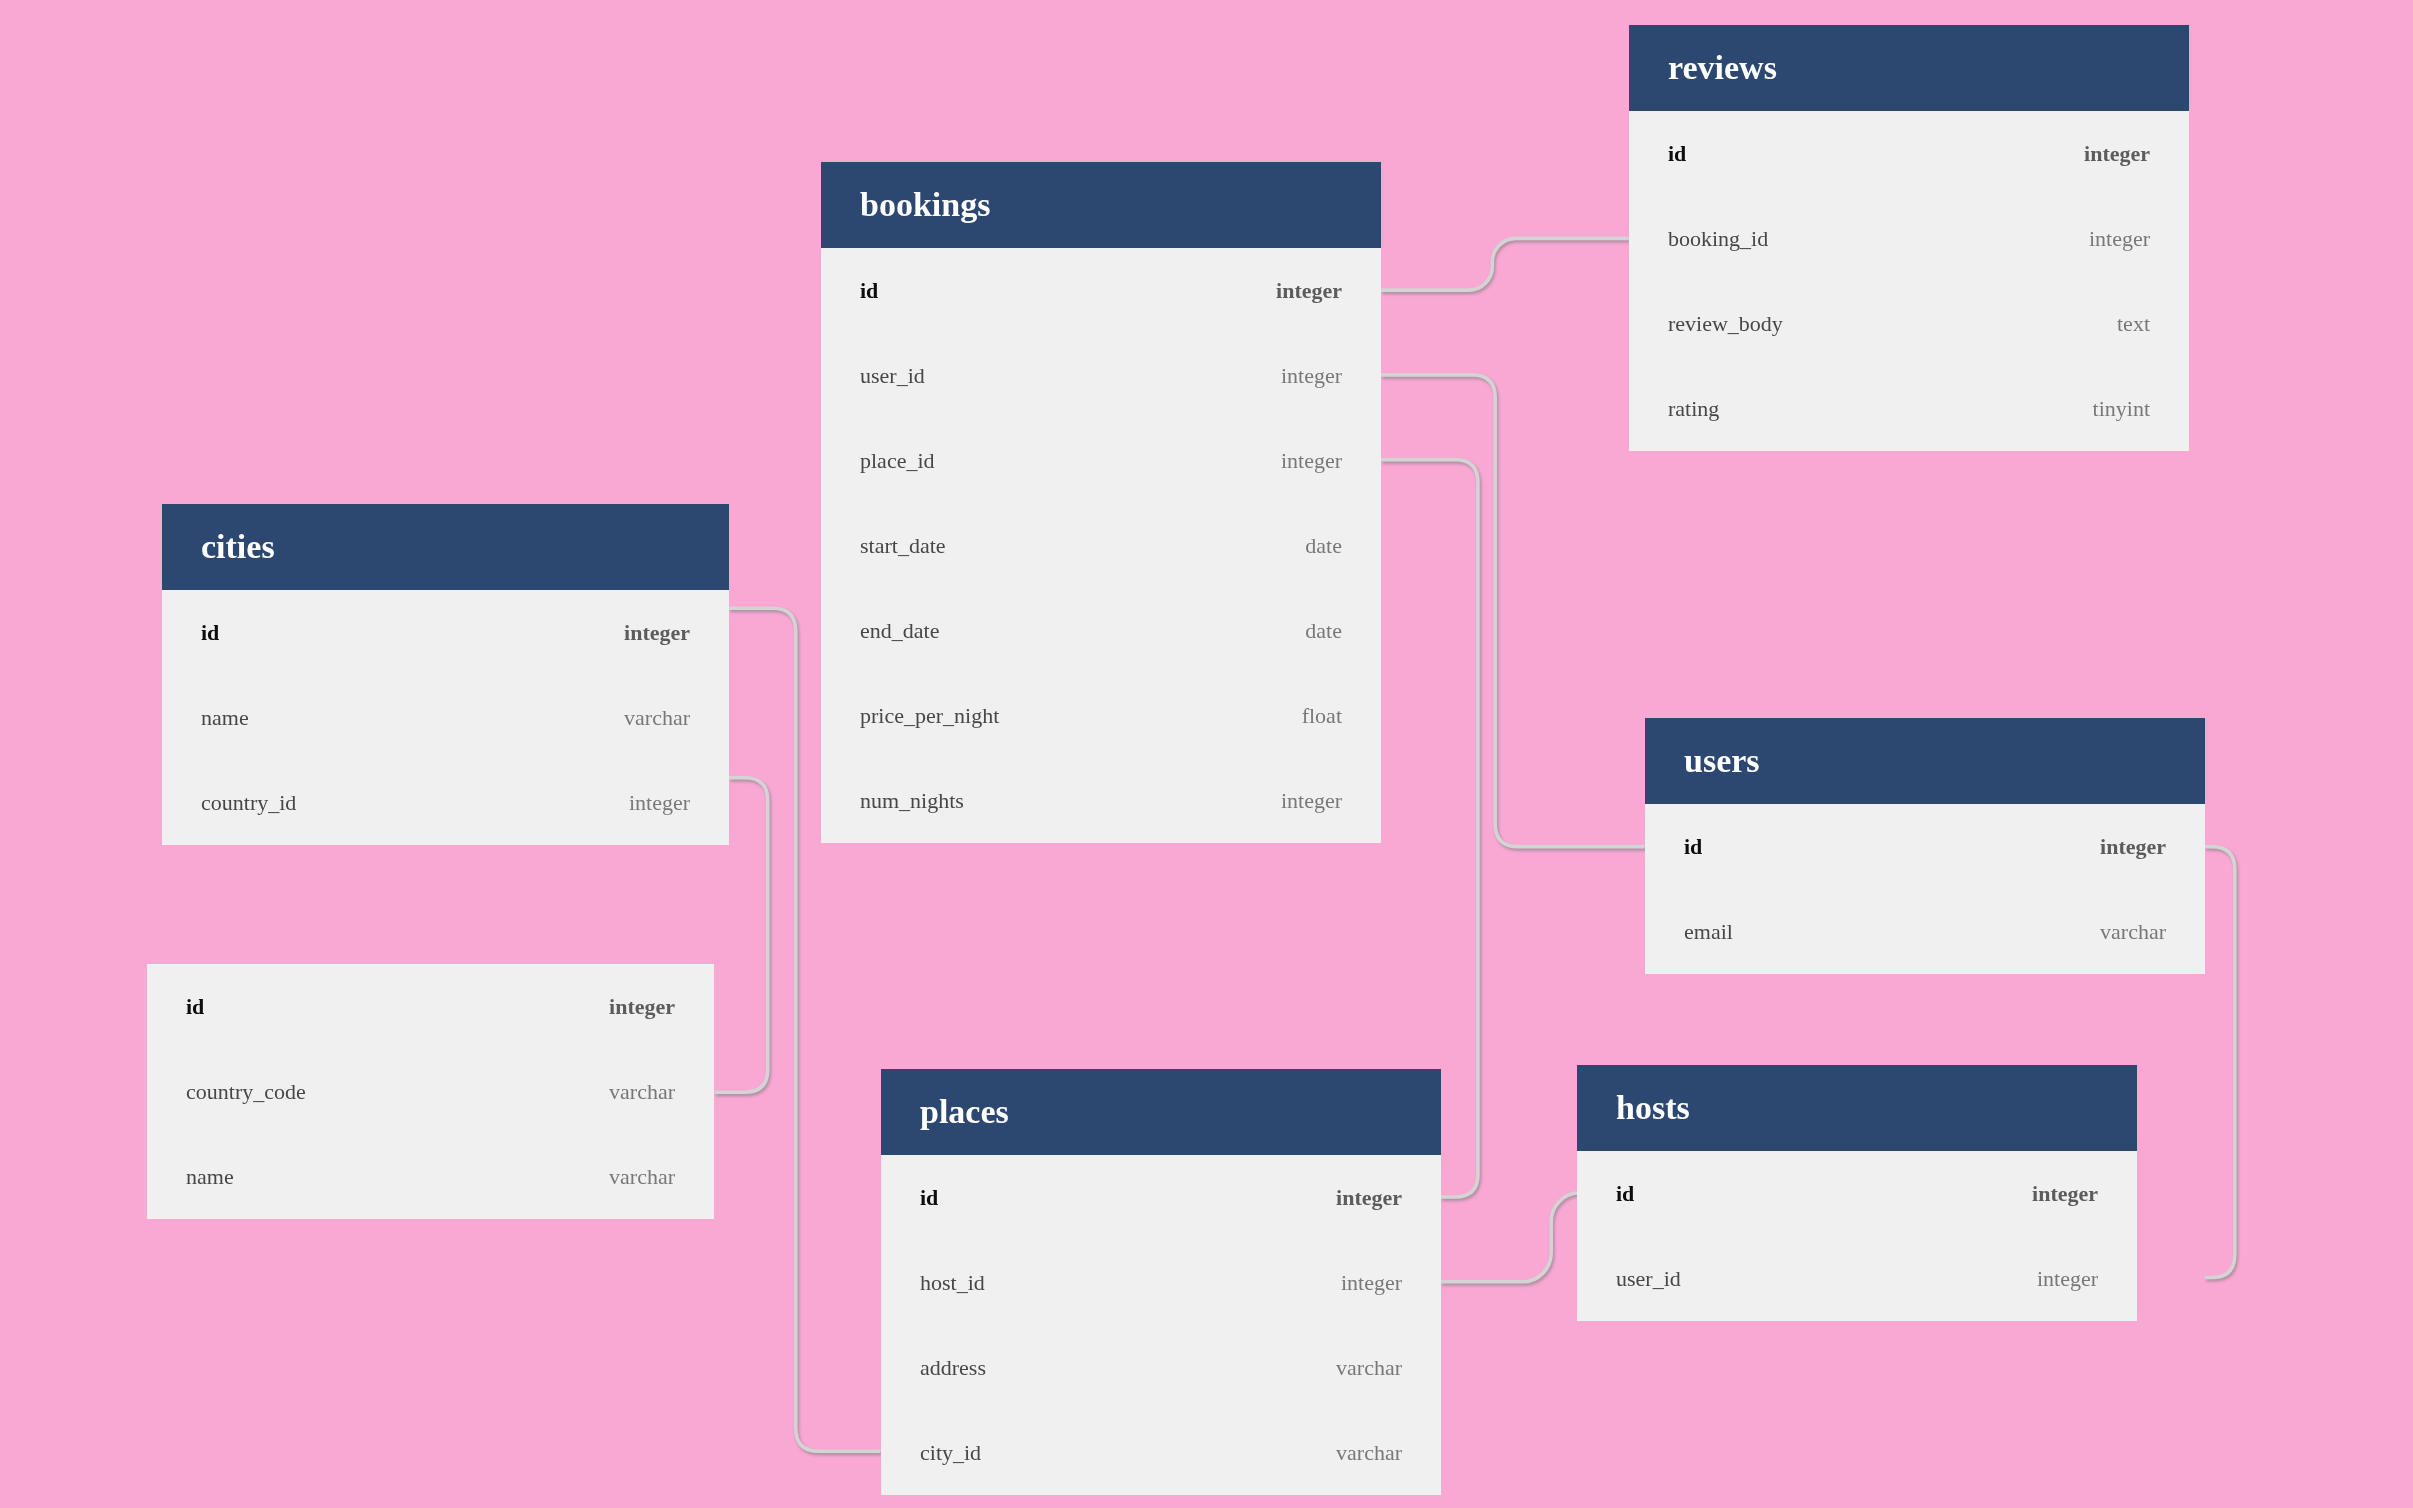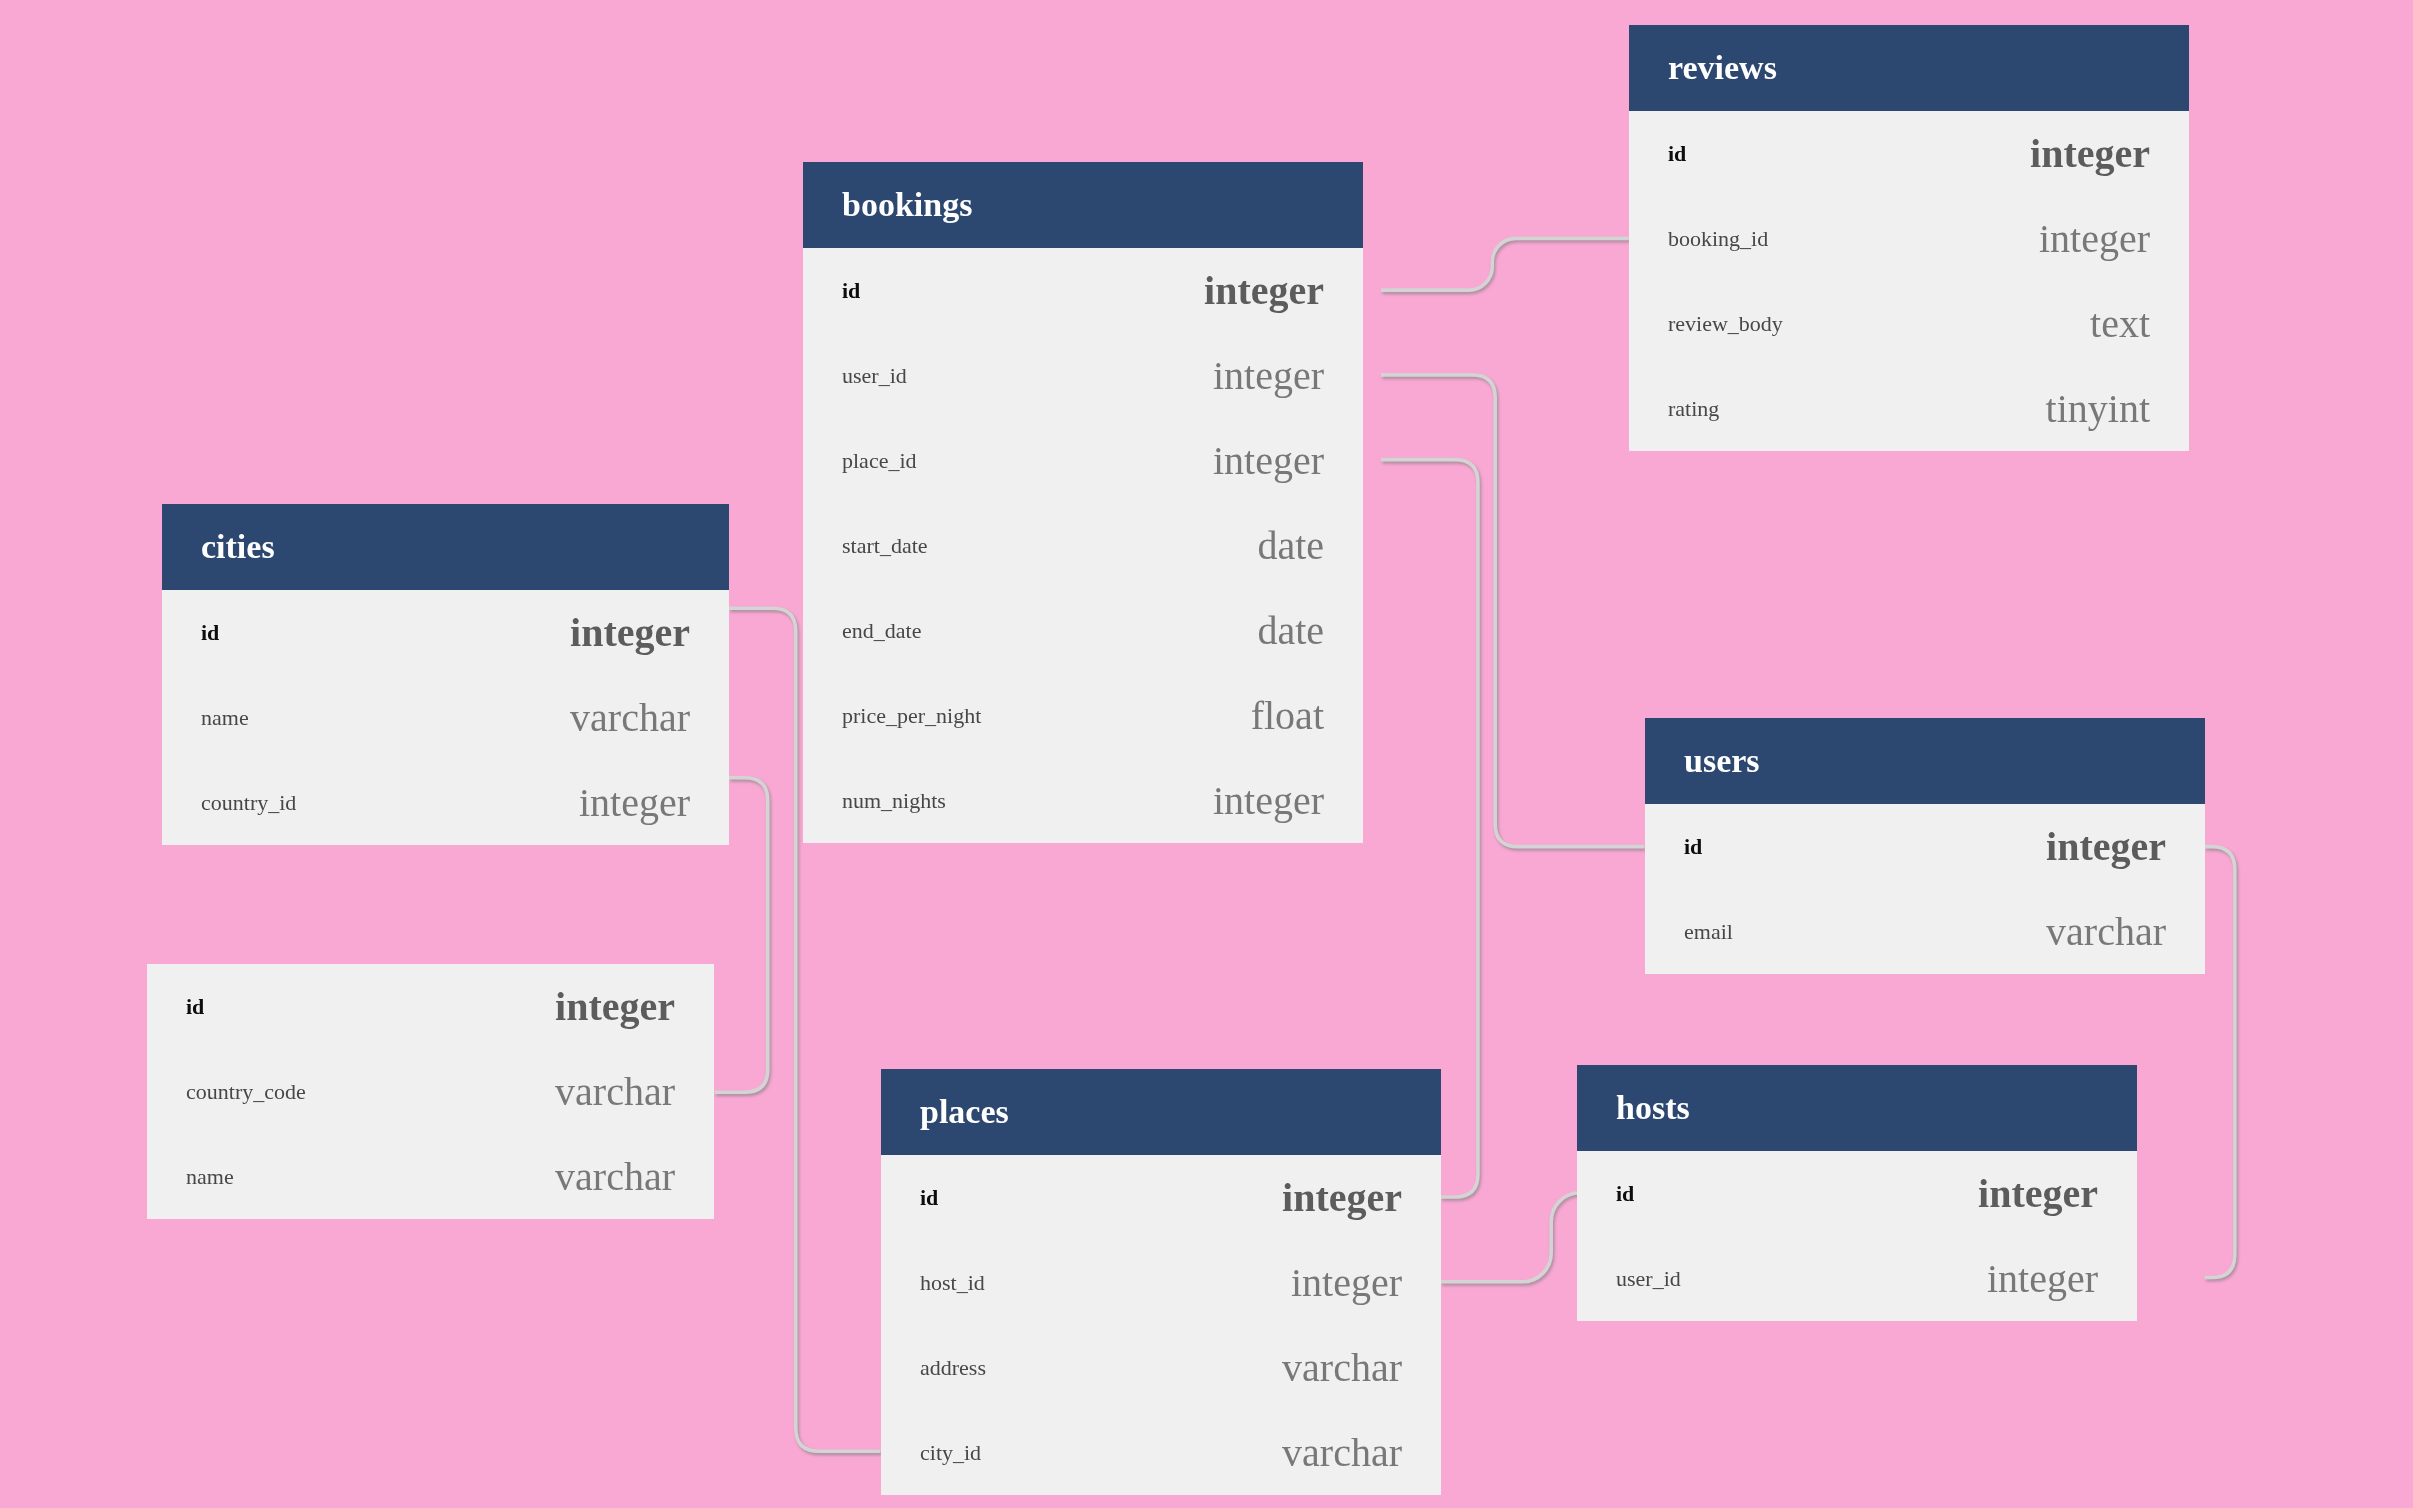--- a/index.html
+++ b/index.html
@@ -48,21 +48,21 @@
     align-items: center;
     justify-content: space-between;
     padding: 0 39px;
     box-sizing: border-box;
   }
   .fname {
     font-size: 22px;
     color: #474747;
   }
   .ftype {
-    font-size: 40px;
+    font-size: 22px;
     color: #787878;
   }
   .trow.pk .fname {
     font-weight: 700;
     color: #0d0d0d;
   }
   .trow.pk .ftype {
     font-weight: 700;
     color: #5c5c5c;
   }
@@ -99,21 +99,21 @@
         <span class="fname">review_body</span>
         <span class="ftype">text</span>
       </div>
       <div class="trow">
         <span class="fname">rating</span>
         <span class="ftype">tinyint</span>
       </div>
     </div>
   </div>
 
-  <div class="table" style="left:803px; top:162px; width:560px">
+  <div class="table" style="left:821px; top:162px; width:560px">
     <div class="thead">
       <span>bookings</span>
     </div>
     <div class="tbody">
       <div class="trow pk">
         <span class="fname">id</span>
         <span class="ftype">integer</span>
       </div>
       <div class="trow">
         <span class="fname">user_id</span>

